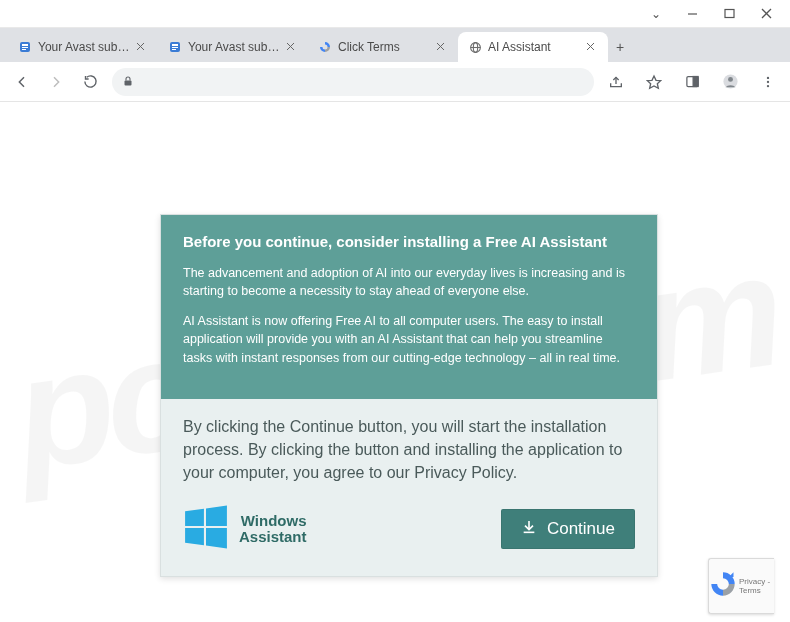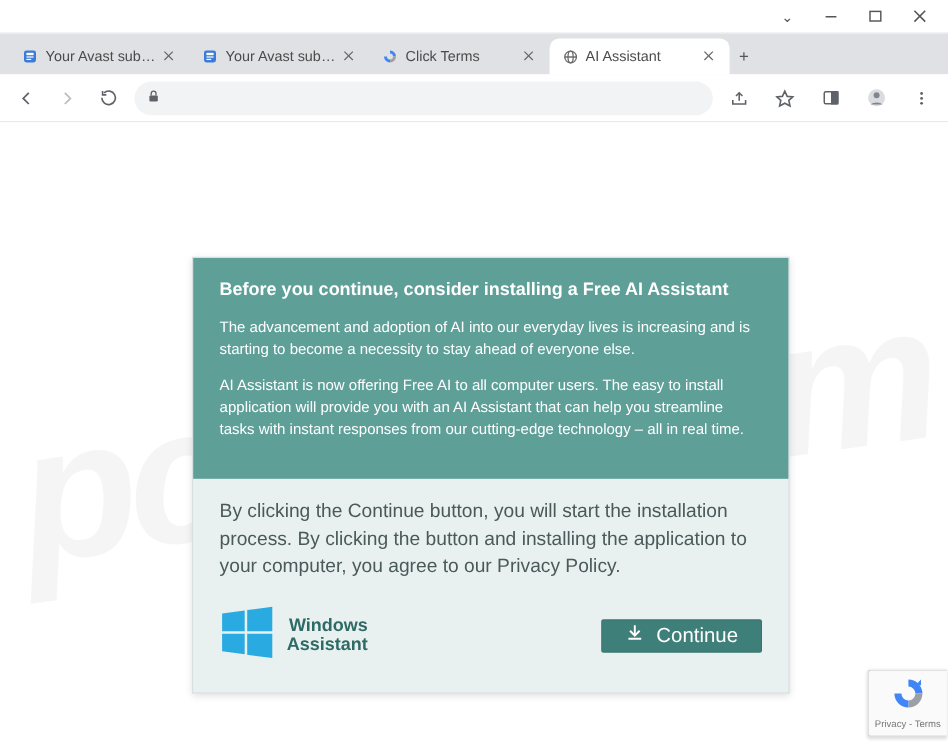--- a/index.html
+++ b/index.html
@@ -32,24 +32,24 @@
   
   .card { position: absolute; left: 160px; top: 112px; width: 498px; background: #e9f0f0; border: 1px solid #d9e0e0; box-shadow: 0 2px 6px rgba(0,0,0,0.12); }
   .card .head { background: #5e9f98; color: #fff; padding: 18px 22px 20px 22px; }
   .card .head h1 { font-size: 15px; font-weight: 700; margin-bottom: 14px; }
   .card .head p { font-size: 12.5px; line-height: 1.45; margin-bottom: 12px; }
   .card .head p:last-child { margin-bottom: 12px; }
   .card .disclaimer { padding: 16px 22px 12px 22px; font-size: 16px; color: #4a5a5a; line-height: 1.45; }
   .card .foot { padding: 8px 22px 22px 22px; display: flex; align-items: center; justify-content: space-between; }
   .compat { display: flex; align-items: center; gap: 10px; text-align: right; }
   .compat .txt { color: #2f6b66; font-weight: 700; font-size: 15px; line-height: 1.05; }
-  .continue { background: #3f7f7a; color: #fff; border: none; height: 28px; padding: 0 20px; font-size: 17px; border-radius: 2px; display: flex; align-items: center; gap: 10px; cursor: pointer; box-shadow: inset 0 0 0 1px rgba(0,0,0,0.08); }
-
-  
-  .recaptcha { position: absolute; right: 1px; bottom: 8px; width: 66px; height: 56px; background: #fafafa; border: 1px solid #dadada; border-right: none; border-radius: 3px 0 0 3px; box-shadow: 0 1px 3px rgba(0,0,0,0.15); display: flex; flex-direction: column; align-items: center; justify-content: center; gap: 2px; }
+  .continue { background: #3f7f7a; color: #fff; border: none; height: 40px; padding: 0 20px; font-size: 17px; border-radius: 2px; display: flex; align-items: center; gap: 10px; cursor: pointer; box-shadow: inset 0 0 0 1px rgba(0,0,0,0.08); }
+
+  
+  .recaptcha { position: absolute; right: 16px; bottom: 8px; width: 66px; height: 56px; background: #fafafa; border: 1px solid #dadada; border-right: none; border-radius: 3px 0 0 3px; box-shadow: 0 1px 3px rgba(0,0,0,0.15); display: flex; align-items: center; justify-content: center; gap: 2px; }
   .recaptcha .legal { font-size: 8px; color: #777; }
 
   
   .wm { position: absolute; inset: 0; pointer-events: none; opacity: 0.05; display: flex; align-items: center; justify-content: center; }
   .wm span { font-size: 160px; font-weight: 800; color: #555; transform: rotate(-8deg); letter-spacing: -8px; font-style: italic;}
 </style>
 </head>
 <body>
 
 <div class="titlebar">

